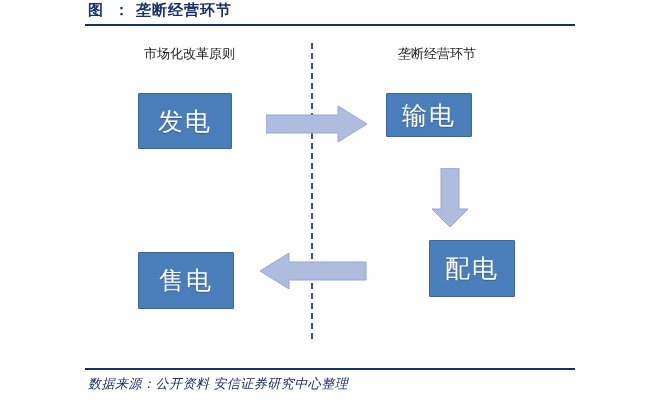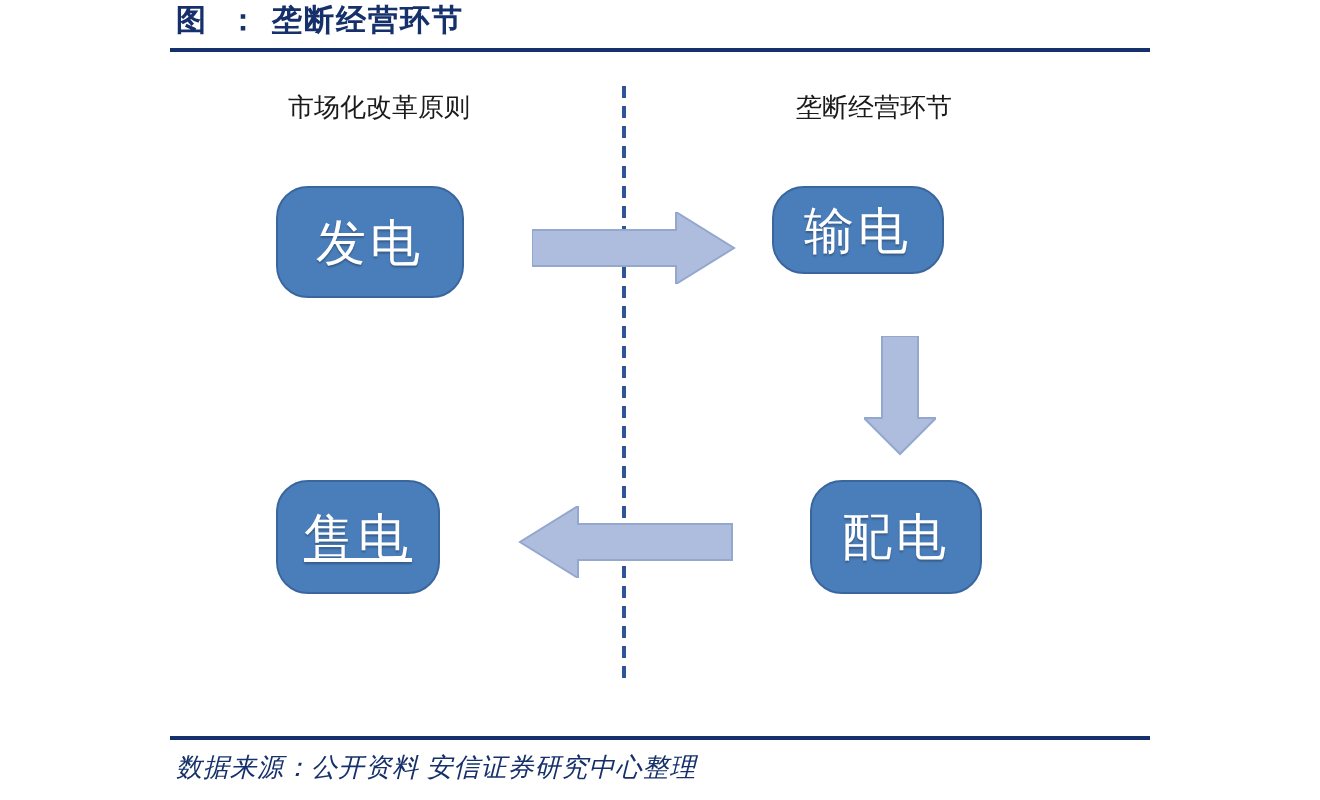--- a/index.html
+++ b/index.html
@@ -60,35 +60,35 @@
     width: 0;
     height: 296px;
     border-left: 2px dashed #2f5596;
   }
 
   
   .node {
     position: absolute;
     background: #4a7ebb;
     border: 1px solid #3a669e;
-    border-radius: 16px;
+    border-radius: 1px;
     box-sizing: border-box;
     display: flex;
     align-items: center;
     justify-content: center;
     color: #ffffff;
     font-family: "Liberation Serif", "DejaVu Serif", serif;
     font-size: 25px;
     letter-spacing: 2px;
     text-shadow: 0 1px 1px rgba(0,0,0,0.28);
   }
   .node-gen  { left: 138px; top: 93px;  width: 94px;  height: 56px; }
   .node-tran { left: 386px; top: 93px;  width: 86px;  height: 44px; text-align: right; }
-  .node-dist { left: 405px; top: 240px; width: 86px;  height: 57px; }
-  .node-sale { left: 138px; top: 240px; width: 82px;  height: 57px; text-decoration: underline; }
+  .node-dist { left: 429px; top: 240px; width: 86px;  height: 57px; }
+  .node-sale { left: 138px; top: 252px; width: 96px;  height: 57px; }
 
   
   .arrow {
     position: absolute;
   }
   .arrow svg { display: block; }
 
   .arrow-right { left: 266px; top: 106px; }
   .arrow-down  { left: 432px; top: 168px; }
   .arrow-left  { left: 259px; top: 253px; }

